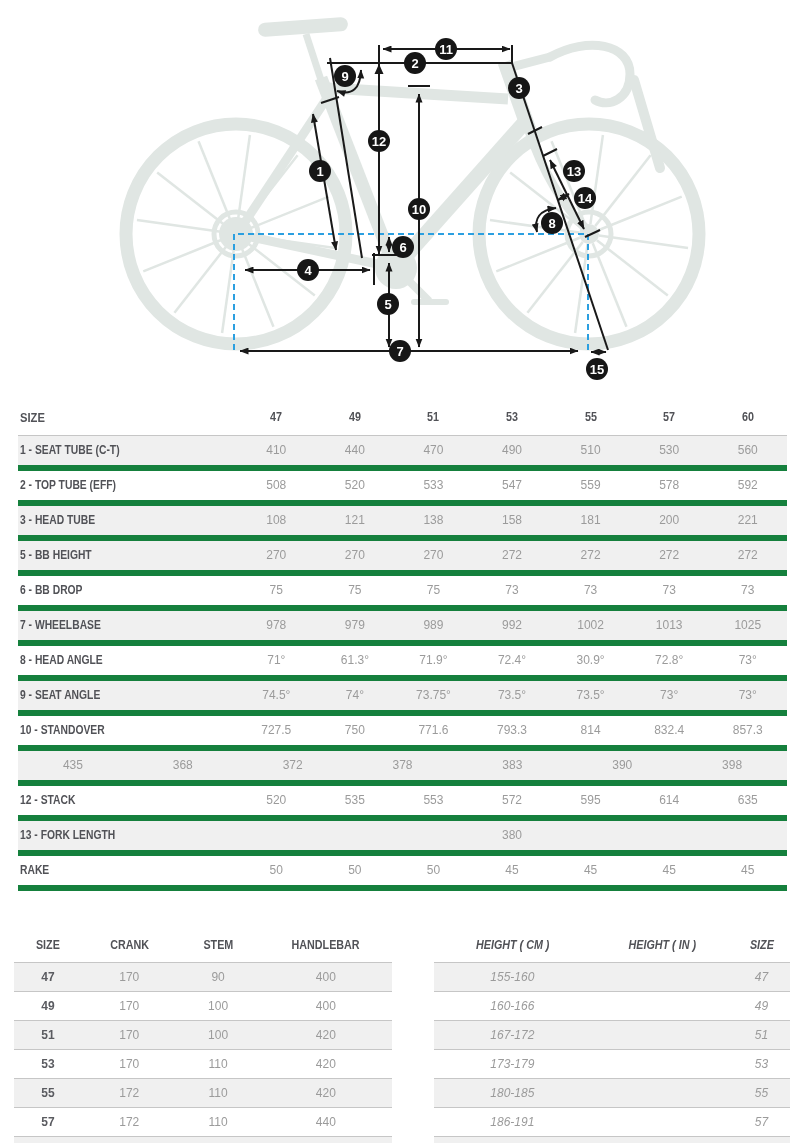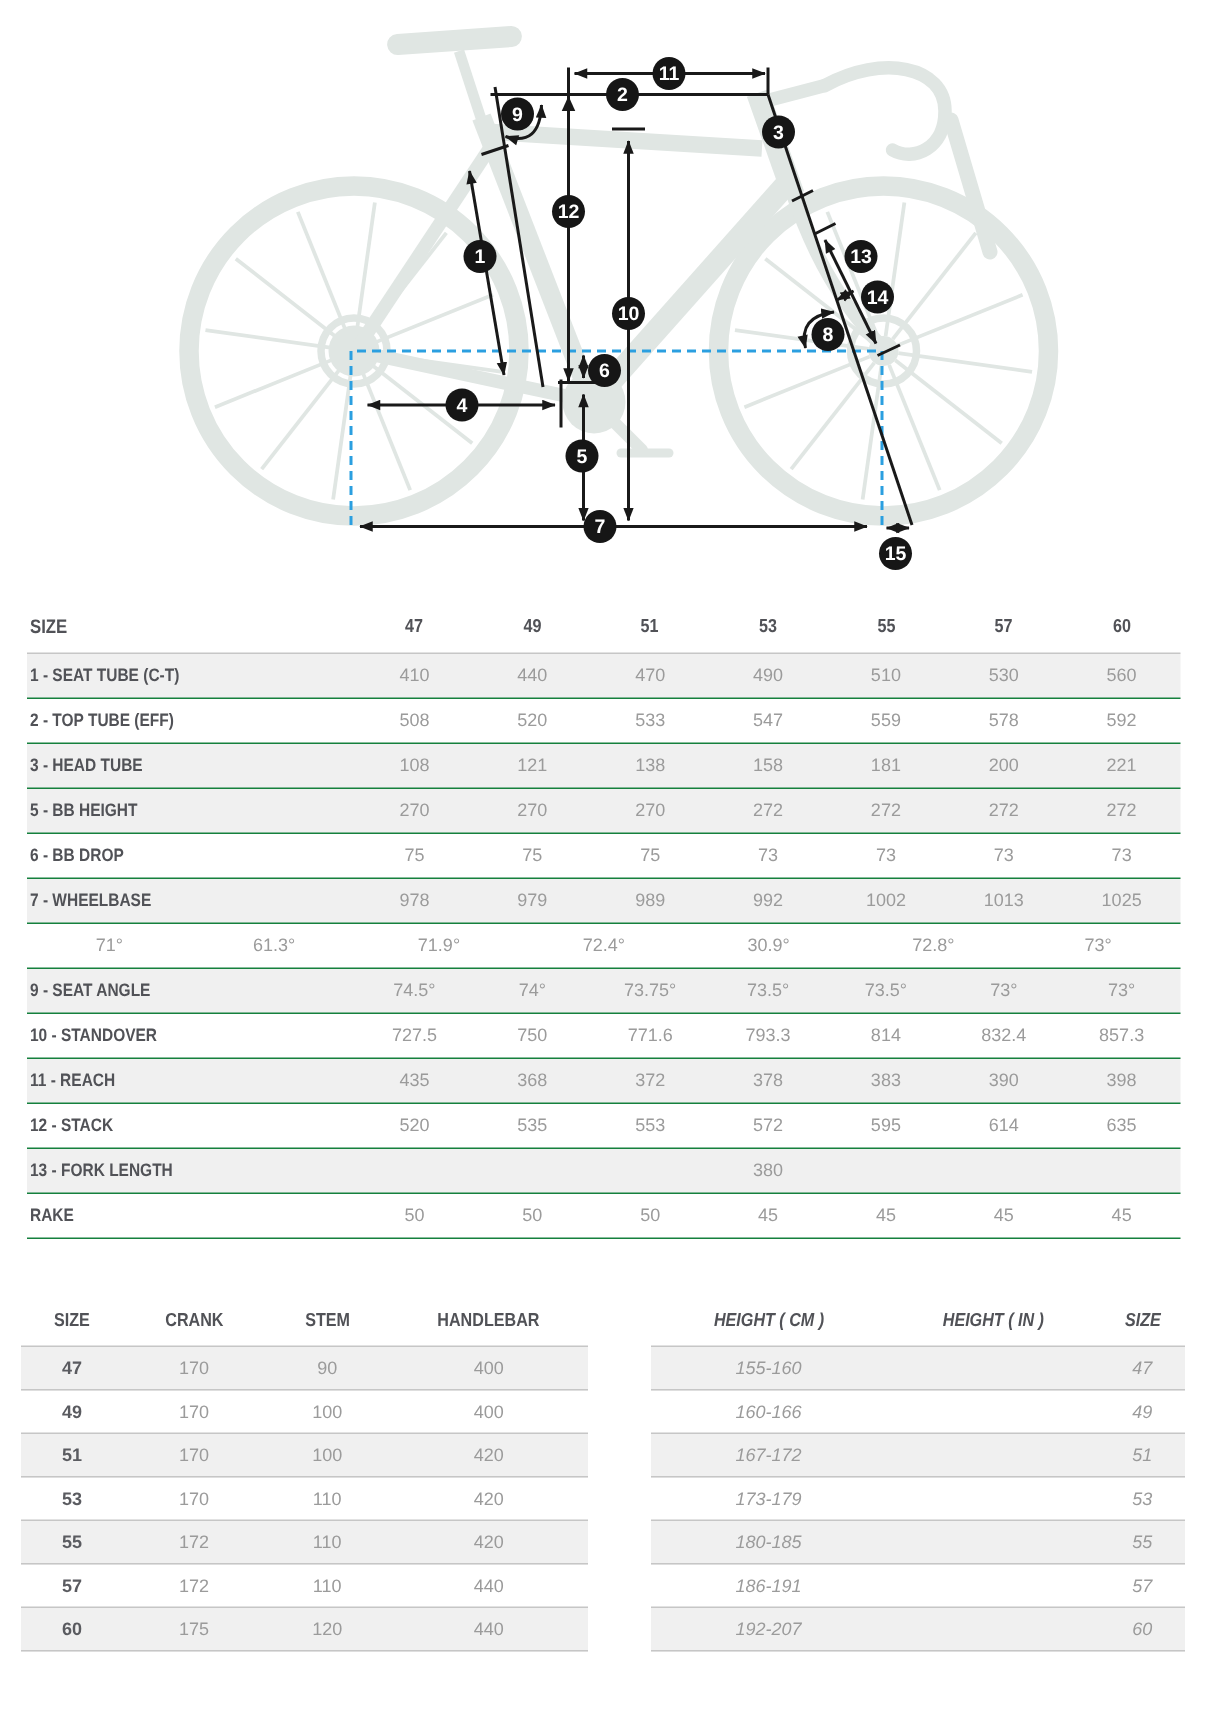--- a/index.html
+++ b/index.html
@@ -7,21 +7,21 @@
   .diagram-wrap{width:805px;height:392px;}
   svg{display:block;}
   .sil{stroke:#e0e6e3;fill:none;}
   .silf{fill:#e0e6e3;stroke:none;}
   .mline{stroke:#191919;stroke-width:2;fill:none;}
   .dash{stroke:#2b9fe0;stroke-width:2;stroke-dasharray:6 4;fill:none;}
   .badge-num{font:bold 13px "Liberation Sans",sans-serif;fill:#ffffff;text-anchor:middle;}
   .cnd{display:inline-block;transform:scaleX(.86);transform-origin:50% 50%;white-space:nowrap;}
   
   .g-table{margin:8px 18px 0 18px;}
-  .g-row{display:flex;height:29px;line-height:29px;border-bottom:1px solid #15803d;font-size:12px;}
+  .g-row{display:flex;height:29px;line-height:29px;border-bottom:6px solid #15803d;font-size:12px;}
   .g-row.header{height:35px;line-height:35px;border-bottom:1px solid #c6c6c6;}
   .g-label{flex:0 0 217px;padding-left:2px;font-weight:bold;color:#515257;font-size:12px;}
   .g-label .cnd{transform-origin:0 50%;}
   .g-val{flex:1;text-align:center;color:#9b9b9b;}
   .g-row.header .g-val{font-weight:bold;color:#515257;font-size:12.5px;}
   .g-row.header .g-label{font-size:13px;}
   .g-row.alt{background:#f0f0f0;}
   
   .lower{display:flex;margin-top:38px;align-items:flex-start;}
   .l-col{}
@@ -292,20 +292,21 @@
       <div class="g-label"><span class="cnd">7 - WHEELBASE</span></div>
       <div class="g-val">978</div>
       <div class="g-val">979</div>
       <div class="g-val">989</div>
       <div class="g-val">992</div>
       <div class="g-val">1002</div>
       <div class="g-val">1013</div>
       <div class="g-val">1025</div>
     </div>
     <div class="g-row">
+      <div class="g-label"><span class="cnd">8 - HEAD ANGLE</span></div>
       <div class="g-val">71°</div>
       <div class="g-val">61.3°</div>
       <div class="g-val">71.9°</div>
       <div class="g-val">72.4°</div>
       <div class="g-val">30.9°</div>
       <div class="g-val">72.8°</div>
       <div class="g-val">73°</div>
     </div>
     <div class="g-row alt">
       <div class="g-label"><span class="cnd">9 - SEAT ANGLE</span></div>
@@ -321,21 +322,20 @@
       <div class="g-label"><span class="cnd">10 - STANDOVER</span></div>
       <div class="g-val">727.5</div>
       <div class="g-val">750</div>
       <div class="g-val">771.6</div>
       <div class="g-val">793.3</div>
       <div class="g-val">814</div>
       <div class="g-val">832.4</div>
       <div class="g-val">857.3</div>
     </div>
     <div class="g-row alt">
-      <div class="g-label"><span class="cnd">11 - REACH</span></div>
       <div class="g-val">435</div>
       <div class="g-val">368</div>
       <div class="g-val">372</div>
       <div class="g-val">378</div>
       <div class="g-val">383</div>
       <div class="g-val">390</div>
       <div class="g-val">398</div>
     </div>
     <div class="g-row">
       <div class="g-label"><span class="cnd">12 - STACK</span></div>

